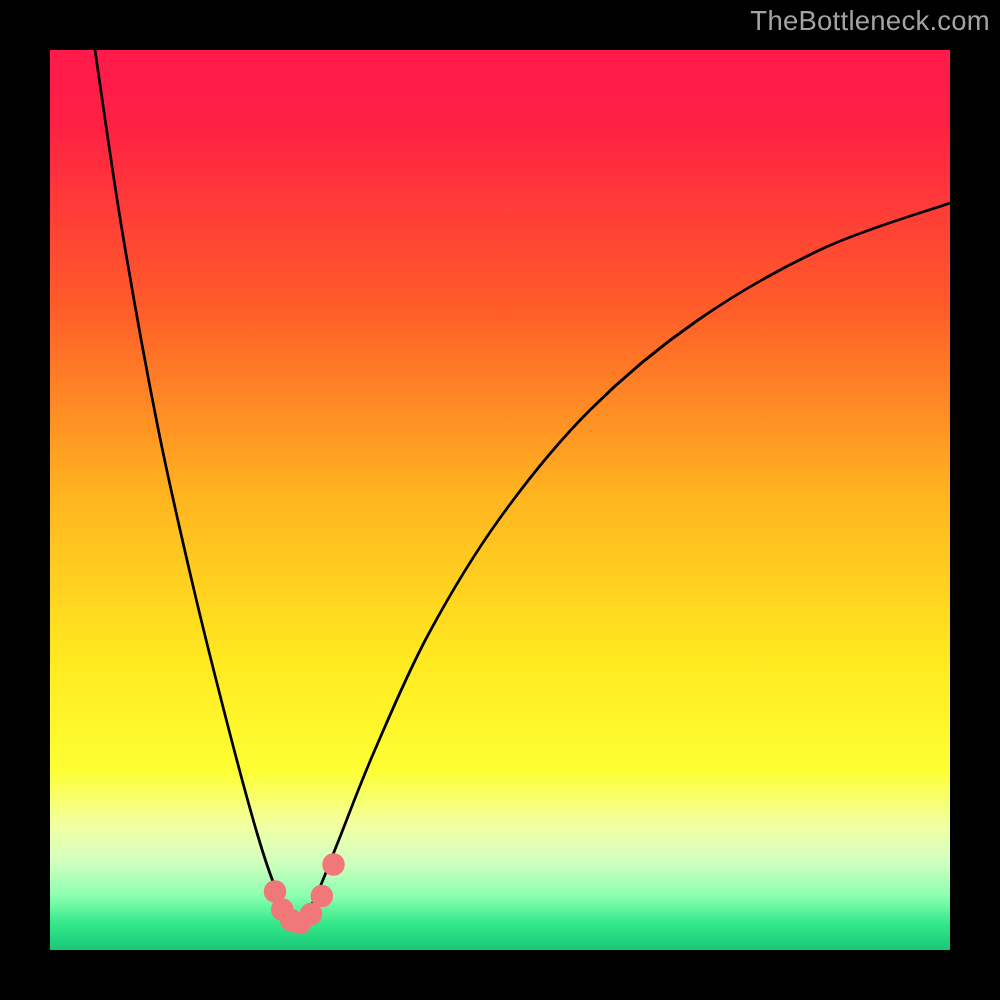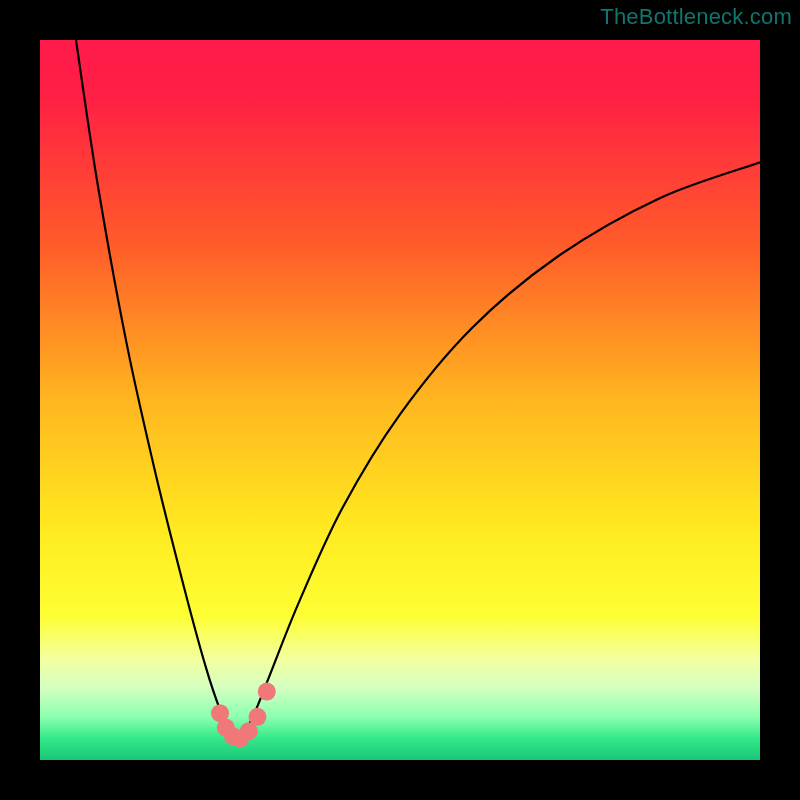--- a/index.html
+++ b/index.html
@@ -39,21 +39,21 @@
     top: 0;
     width: 100%;
     height: 100%;
   }
   .attribution {
     position: absolute;
     top: 4px;
     right: 8px;
     font-family: Arial, Helvetica, sans-serif;
     font-size: 22px;
-    color: #0f766e;
+    color: #a3a3a3;
     font-weight: 500;
     letter-spacing: 0.2px;
     text-align: right;
   }
 </style>
 </head>
 <body>
 
 <div class="frame">
   <div class="attribution">TheBottleneck.com</div>

